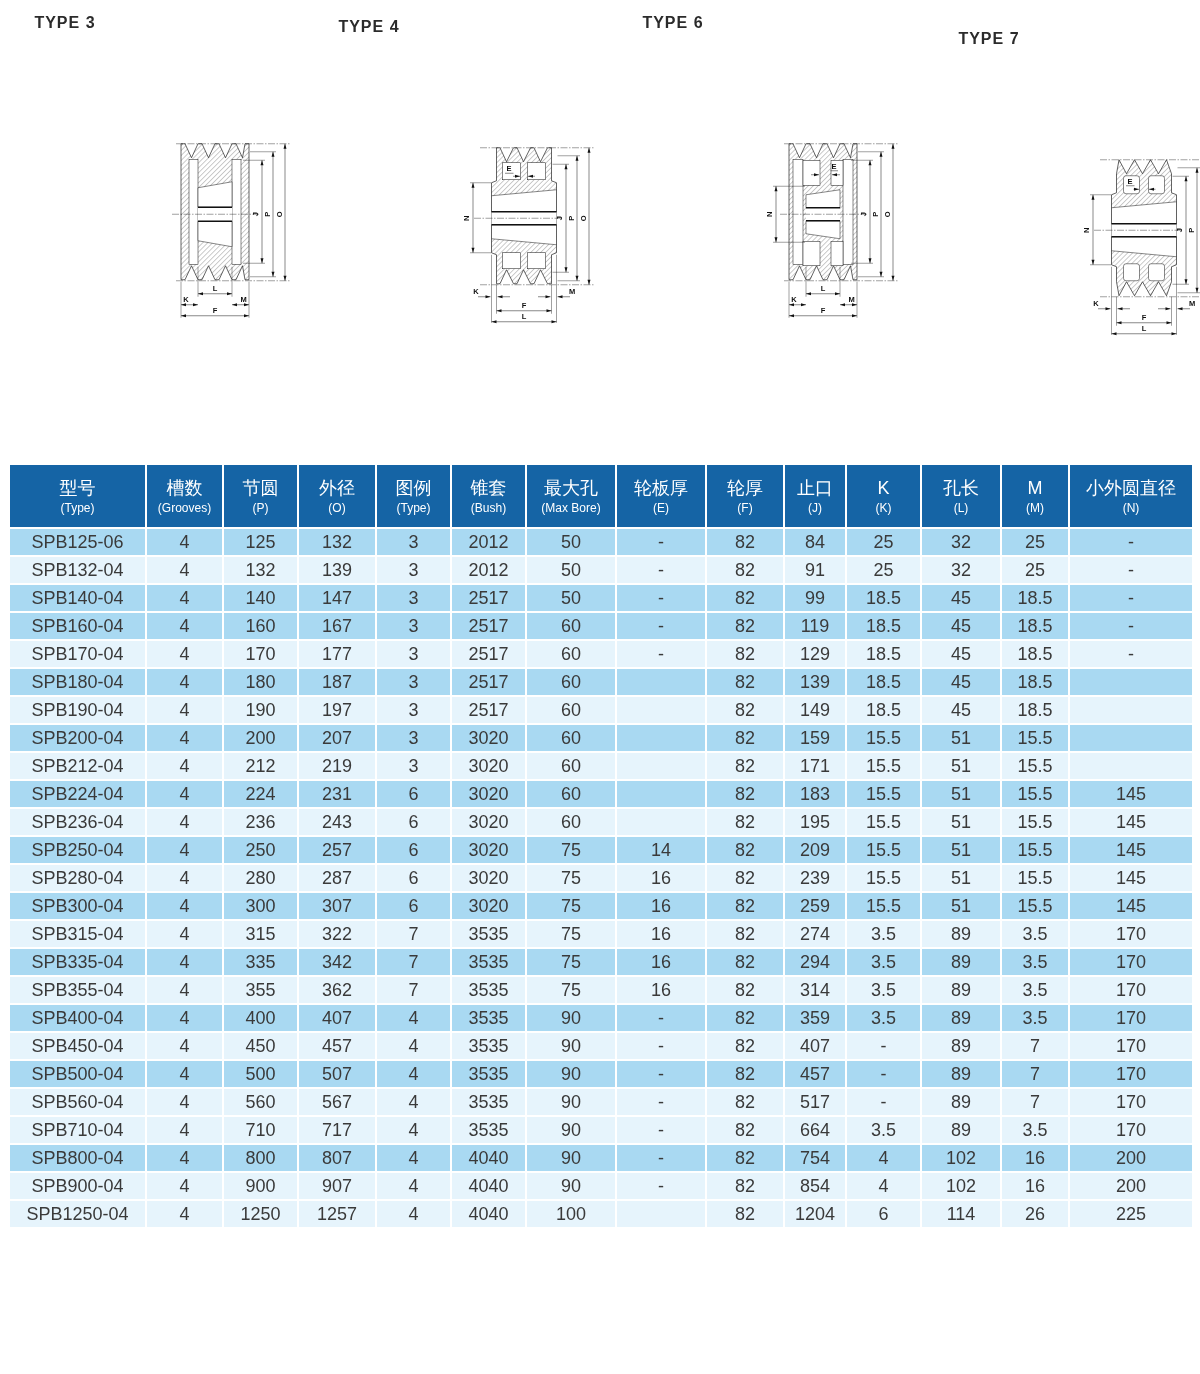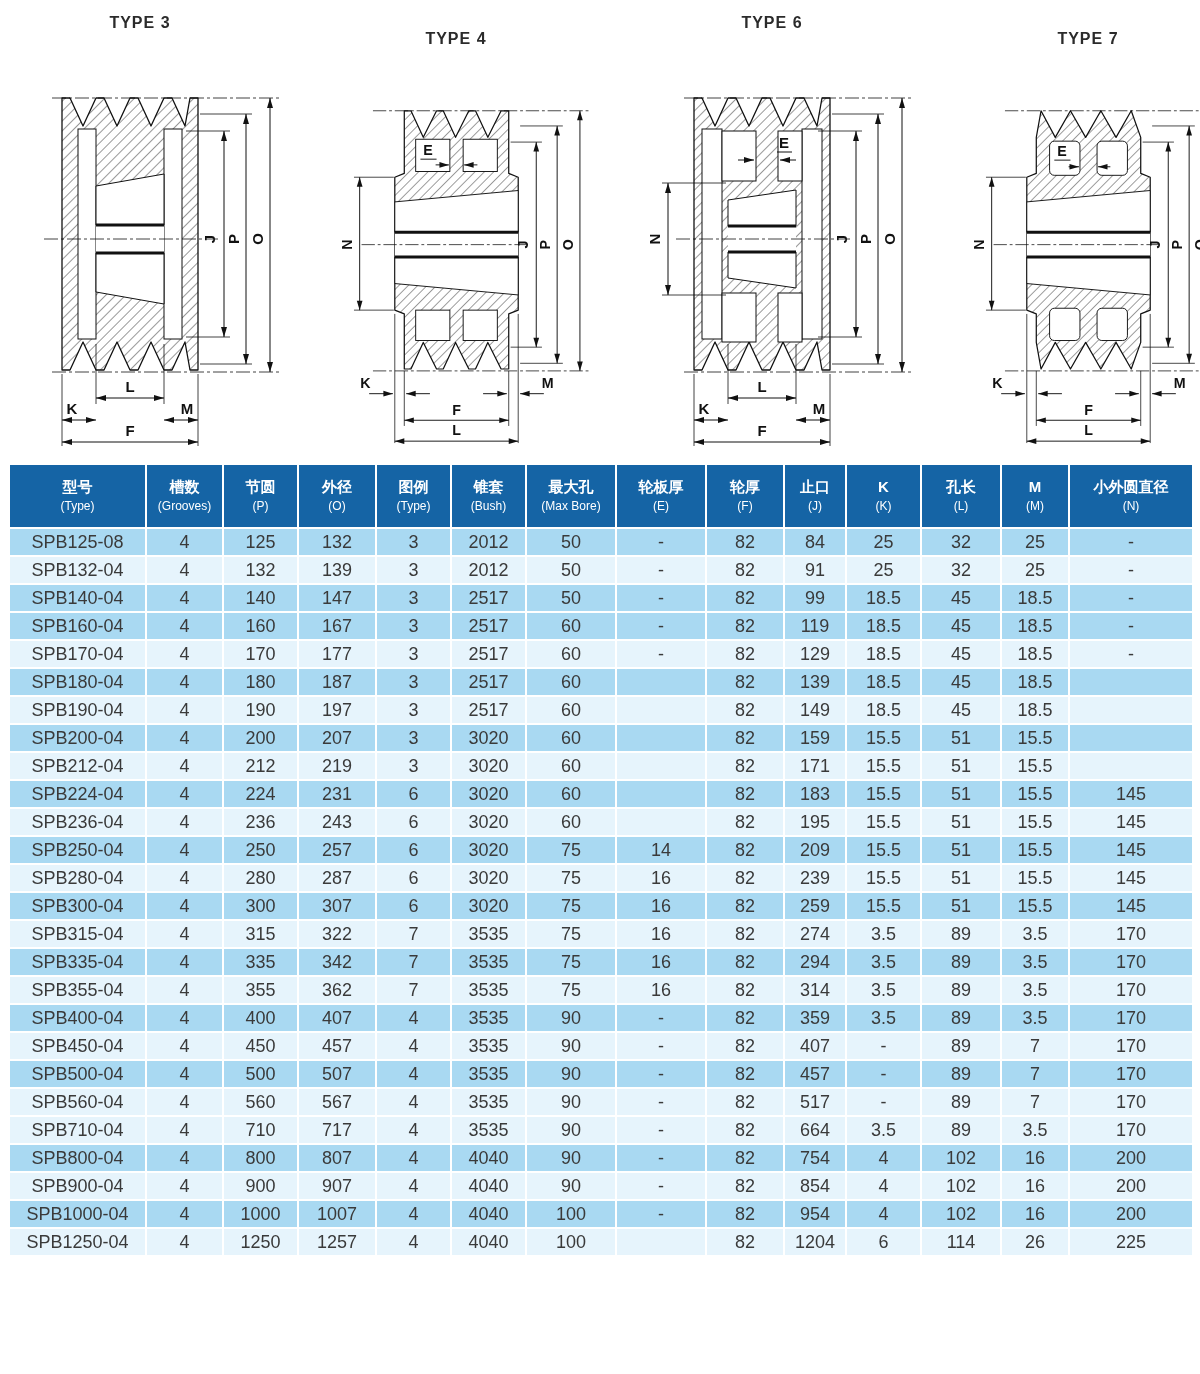--- a/index.html
+++ b/index.html
@@ -4,36 +4,36 @@
 <style>
   :root{
     --header-bg:#1564a5; --row-dark:#a9d9f2; --row-light:#e6f4fc;
     --header-text:#ffffff; --cell-text:#3a3a3a; --line:#111111;
   }
   *{box-sizing:border-box}
   body{margin:0;background:#fff;width:1200px;font-family:"Liberation Sans",sans-serif}
   .page{width:1200px}
   
   .drawings{display:flex;height:460px;padding-top:8px}
-  .drawing{width:300px;flex:0 0 300px;display:flex;flex-direction:column;}
+  .drawing{width:300px;flex:0 0 300px;display:flex;}
   .drawing-title{font-size:16px;font-weight:bold;color:#2b2b2b;letter-spacing:1px;
     width:100%;text-align:center;transform:translateX(-10px);padding:6px 0 2px}
   svg{display:block}
   .wh{fill:#fff;stroke:#111;stroke-width:1}
   .body{stroke:#111;stroke-width:1.3;stroke-linejoin:round}
   .dim{stroke:#111;stroke-width:1;fill:none}
   .ext{stroke:#111;stroke-width:.8;fill:none}
   .cl{stroke:#111;stroke-width:.8;stroke-dasharray:14 3 3 3;fill:none}
   .thick{stroke:#111;stroke-width:3}
   .lbl{font:600 15px "Liberation Sans",sans-serif;fill:#111}
   
   table{border-collapse:collapse;table-layout:fixed;width:1184px;margin:3px 8px 0}
   th,td{border:2px solid #fff;text-align:center;vertical-align:middle;overflow:hidden;white-space:nowrap}
   thead th{background:var(--header-bg);color:var(--header-text);height:64px;padding:2px 0}
-  thead .zh{font-size:15px;font-weight:bold;line-height:1.25}
+  thead .zh{font-size:18px;font-weight:normal;line-height:1.25}
   thead .en{font-size:12px;font-weight:normal;line-height:1.2;margin-top:2px}
   tbody td{height:28px;font-size:18px;color:var(--cell-text);padding:0 2px}
   tbody tr.dark td{background:var(--row-dark)}
   tbody tr.light td{background:var(--row-light)}
 </style>
 </head>
 <body>
 
 <div class="page">
 
@@ -80,21 +80,21 @@
         <text class="lbl" x="130" y="358" text-anchor="middle">L</text>
         <line class="dim" x1="62" y1="386" x2="96" y2="386" marker-start="url(#m3)" marker-end="url(#m3)"></line>
         <text class="lbl" x="72" y="380" text-anchor="middle">K</text>
         <line class="dim" x1="164" y1="386" x2="198" y2="386" marker-start="url(#m3)" marker-end="url(#m3)"></line>
         <text class="lbl" x="187" y="380" text-anchor="middle">M</text>
         <line class="dim" x1="62" y1="408" x2="198" y2="408" marker-start="url(#m3)" marker-end="url(#m3)"></line>
         <text class="lbl" x="130" y="402" text-anchor="middle">F</text>
       </svg>
     </figure>
 
-    <figure class="drawing" style="margin:16px">
+    <figure class="drawing" style="margin:4px">
       <div class="drawing-title">TYPE 4</div>
       <svg viewBox="0 0 300 415" width="300" height="415">
         <defs>
           <pattern id="h4" width="7" height="7" patternUnits="userSpaceOnUse" patternTransform="rotate(45)">
             <rect width="7" height="7" fill="#fff"></rect>
               <line x1="0" y1="0" x2="0" y2="7" stroke="#444" stroke-width="1.1"></line>
           </pattern>
           <marker id="m4" markerWidth="12" markerHeight="8" refX="11" refY="4" orient="auto-start-reverse" markerUnits="userSpaceOnUse">
             <path d="M1,1 L11,4 L1,7 Z" fill="#111"></path>
           </marker>
@@ -341,21 +341,21 @@
             <div class="en">(M)</div>
           </th>
         <th>
             <div class="zh">小外圆直径</div>
             <div class="en">(N)</div>
           </th>
       </tr>
     </thead>
     <tbody>
         <tr class="dark">
-          <td>SPB125-08</td>
+          <td>SPB125-06</td>
           <td>4</td>
           <td>125</td>
           <td>132</td>
           <td>3</td>
           <td>2012</td>
           <td>50</td>
           <td>-</td>
           <td>82</td>
           <td>84</td>
           <td>25</td>
@@ -724,36 +724,20 @@
           <td>4040</td>
           <td>90</td>
           <td>-</td>
           <td>82</td>
           <td>854</td>
           <td>4</td>
           <td>102</td>
           <td>16</td>
           <td>200</td>
         </tr>
-        <tr class="dark">
-          <td>SPB1000-04</td>
-          <td>4</td>
-          <td>1000</td>
-          <td>1007</td>
-          <td>4</td>
-          <td>4040</td>
-          <td>100</td>
-          <td>-</td>
-          <td>82</td>
-          <td>954</td>
-          <td>4</td>
-          <td>102</td>
-          <td>16</td>
-          <td>200</td>
-        </tr>
         <tr class="light">
           <td>SPB1250-04</td>
           <td>4</td>
           <td>1250</td>
           <td>1257</td>
           <td>4</td>
           <td>4040</td>
           <td>100</td>
           <td></td>
           <td>82</td>

